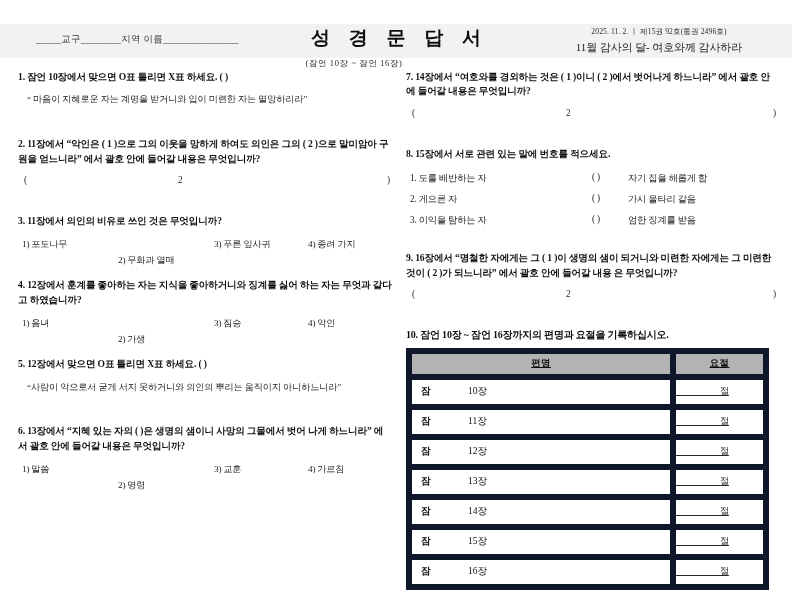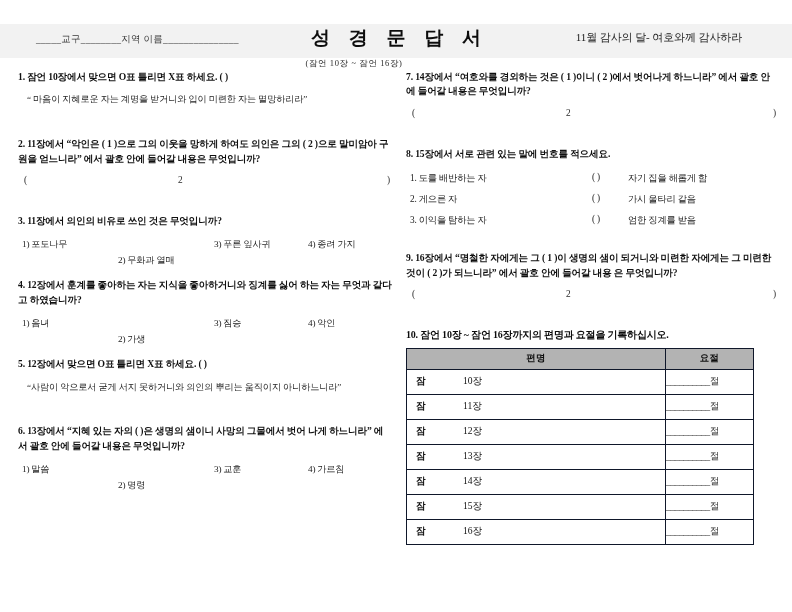--- a/index.html
+++ b/index.html
@@ -167,24 +167,25 @@
     margin-bottom: 6px;
     letter-spacing: -0.2px;
   }
   table.verse-table {
     border-collapse: collapse;
     width: 345px;
     table-layout: fixed;
   }
   table.verse-table th,
   table.verse-table td {
-    border: 1px solid #0f172a;
+    border: 6px solid #0f172a;
     height: 24px;
     font-size: 9.4px;
     padding: 0;
+    text-decoration: underline;
   }
   table.verse-table th {
     background: #b3b3b3;
     font-weight: bold;
     text-align: center;
     color: #0d0d0d;
     height: 20px;
     letter-spacing: 0.5px;
   }
   table.verse-table th.th-name { width: 258px; }
@@ -216,20 +217,21 @@
 </style>
 </head>
 <body>
 
 <div class="page">
 
   <div class="header">
     <div class="hdr-left">_____교구________지역      이름_______________</div>
     <div class="hdr-title">성 경 문 답 서</div>
     <div class="hdr-right">
+      <div class="issue">2025. 11. 2. ㅣ 제15권  92호(통권 2496호)</div>
       <div class="slogan">11월 감사의 달- 여호와께 감사하라</div>
     </div>
   </div>
   <div class="hdr-sub">(잠언 10장 ~ 잠언 16장)</div>
 
   <div class="col col-left">
 
     <div class="q">
       <div class="q-text">1. 잠언 10장에서 맞으면 O표 틀리면 X표 하세요. (                    )</div>
       <div class="q-quote">“ 마음이 지혜로운 자는 계명을 받거니와 입이 미련한 자는 멸망하리라”</div>

